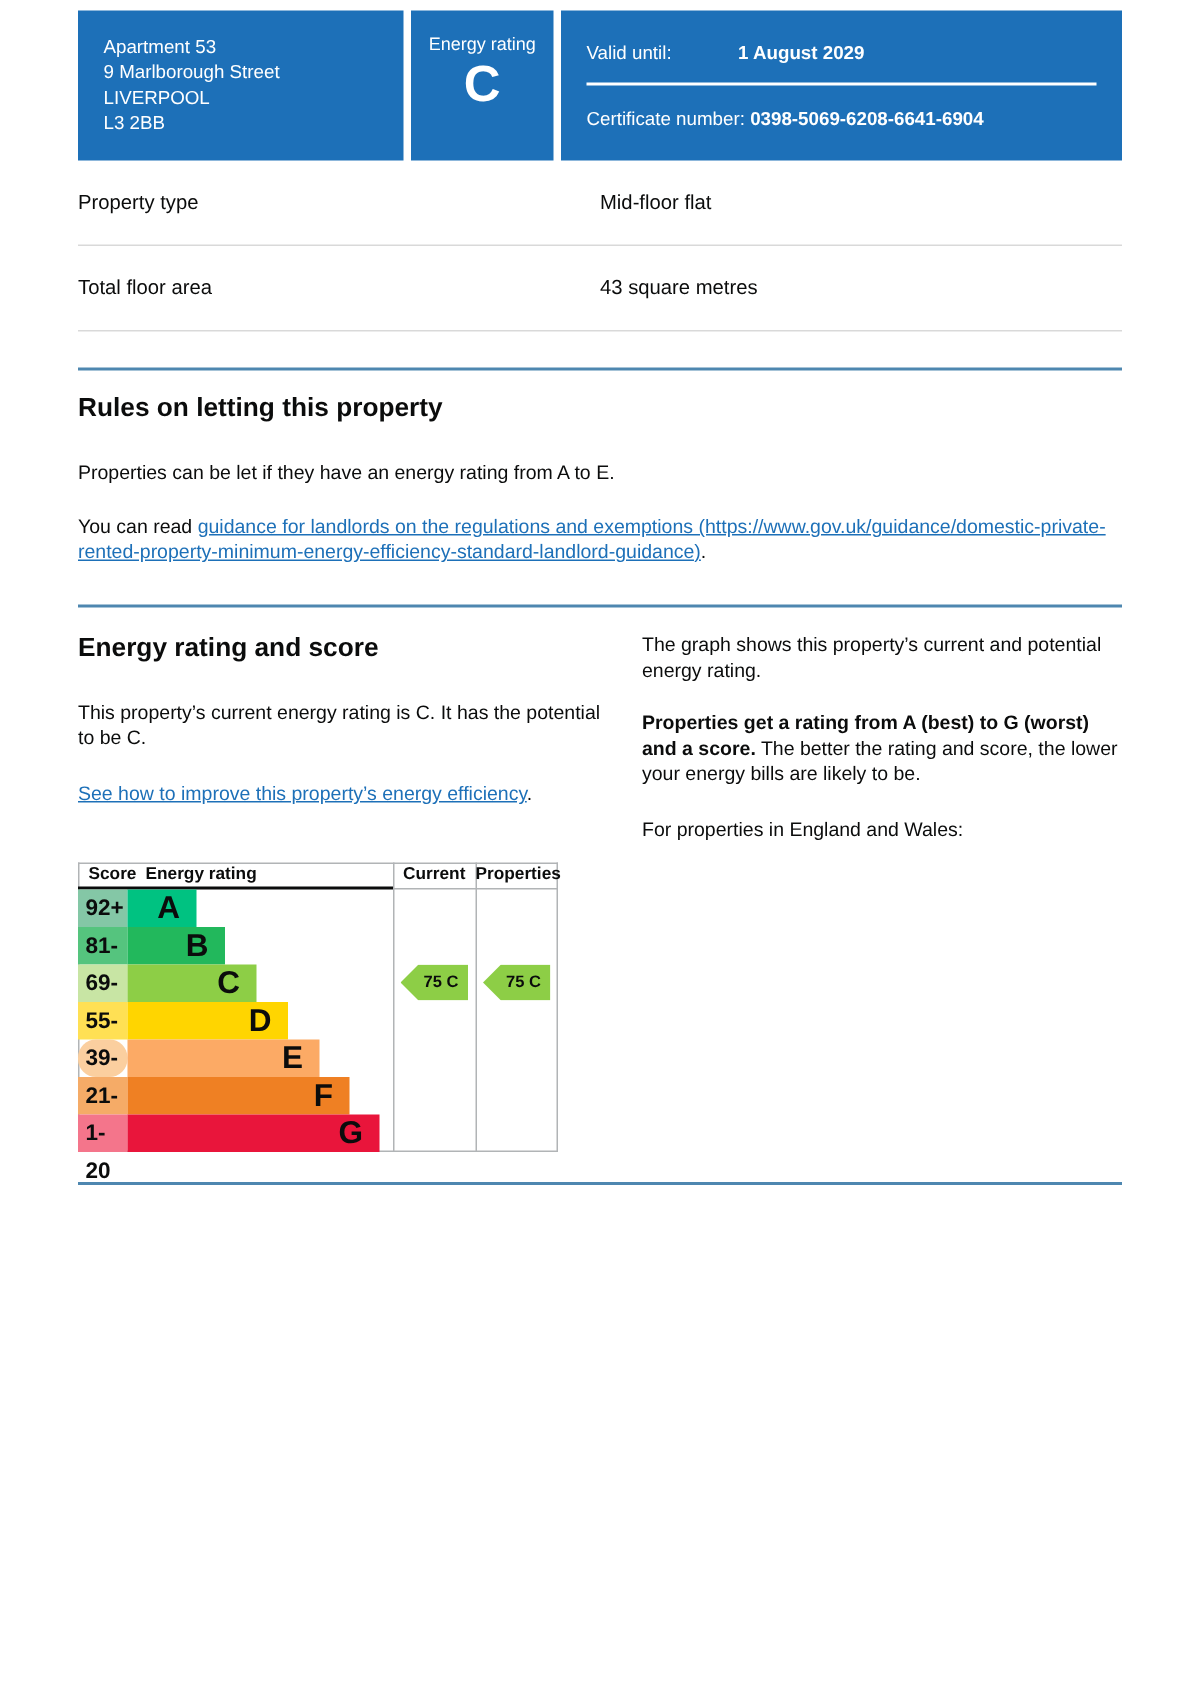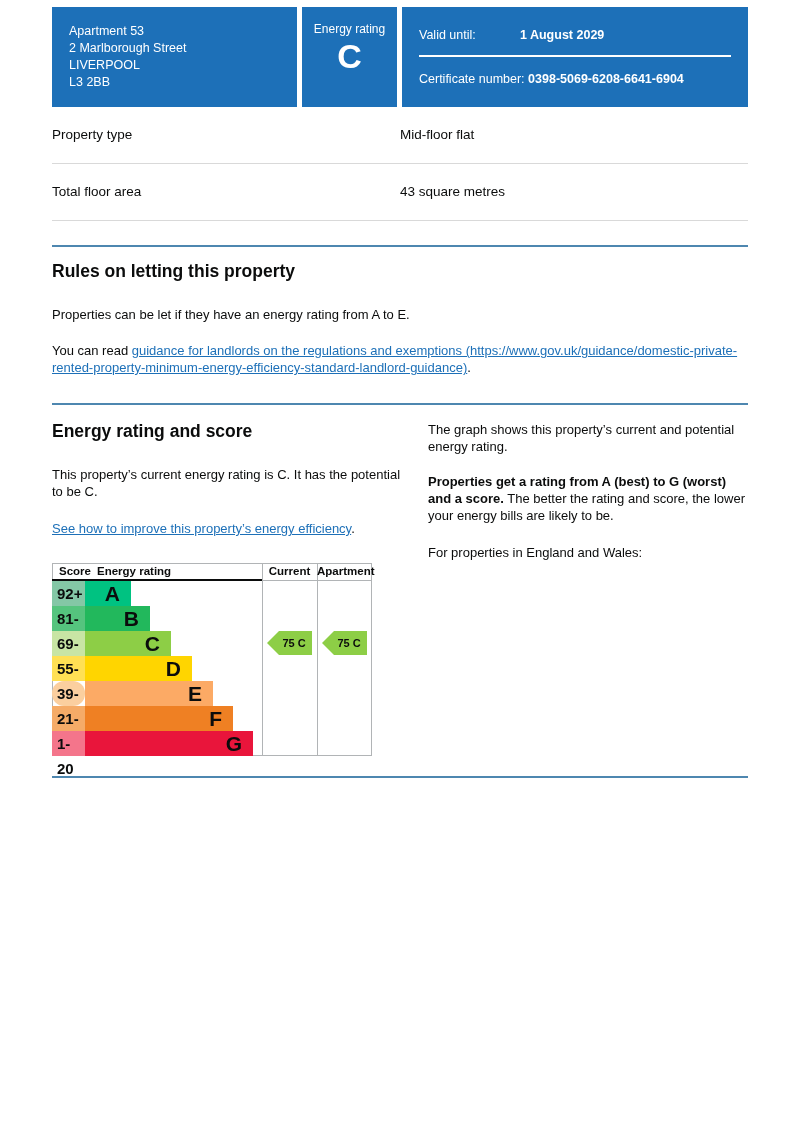--- a/index.html
+++ b/index.html
@@ -12,21 +12,21 @@
 
   
   .title-bar {
     margin-top:75px; height:40px; background:#0b0c0c; color:#ffffff;
     font-size:19px; font-weight:bold; line-height:40px; padding-left:18px;
   }
 
   
   .summary { margin-top:7px; display:flex; gap:5px; height:100px; }
   .panel { background:#1d70b8; color:#ffffff; }
-  .panel-address { width:245px; padding:16px 12px 0 17px; font-size:12.5px; line-height:17px; }
+  .panel-address { width:217px; padding:16px 12px 0 17px; font-size:12.5px; line-height:17px; }
   .panel-rating { width:95px; text-align:center; padding-top:15px; }
   .panel-rating .rating-label { font-size:12px; }
   .panel-rating .rating-letter { font-size:34px; font-weight:bold; margin-top:1px; }
   .panel-validity { flex:1; padding:0 17px; font-size:12.5px; }
   .validity-row { margin-top:21px; display:flex; }
   .validity-row .lbl { width:101px; }
   .validity-row .val { font-weight:bold; }
   .validity-divider { border:none; border-top:2px solid #ffffff; margin:13px 0 15px 0; }
   .cert-row .lbl { }
   .cert-row .val { font-weight:bold; }
@@ -55,21 +55,21 @@
   .col-left { width:350px; }
   .col-right { width:320px; margin-left:26px; }
   .col-left .intro { margin-top:24px; max-width:350px; }
   .col-left .improve { margin-top:20px; max-width:335px; }
   .col-right .p1 { max-width:315px; }
   .col-right .p2 { margin-top:18px; }
   .col-right .p3 { margin-top:20px; }
   .col-right .avg { margin-top:20px; line-height:16.5px; }
 
   
-  .epc-chart { position:relative; width:320px; height:193px; margin-top:26px; }
+  .epc-chart { position:relative; width:320px; height:193px; margin-top:38px; }
   .chart-line { position:absolute; background:#b1b4b6; z-index:1; }
   .line-top { top:0; left:0; width:320px; height:1px; }
   .line-bottom { top:192px; left:0; width:320px; height:1px; }
   .line-left { top:0; left:0; width:1px; height:193px; }
   .line-right { top:0; left:319px; width:1px; height:193px; }
   .col-sep-1 { top:0; left:210px; width:1px; height:193px; }
   .col-sep-2 { top:0; left:265px; width:1px; height:193px; }
   .head-underline-dark { position:absolute; top:16px; left:0; width:210px; height:2px; background:#0b0c0c; z-index:1; }
   .head-underline-cols { position:absolute; top:17px; left:210px; width:110px; height:1px; background:#b1b4b6; z-index:1; }
   .chart-head span { position:absolute; top:2px; font-size:11.5px; font-weight:bold; z-index:2; }
@@ -98,21 +98,21 @@
 </style>
 </head>
 <body>
 
 <div class="content">
 
 
   <div class="summary">
     <div class="panel panel-address">
       <div>Apartment 53</div>
-      <div>2 Marlborough Street</div>
+      <div>9 Marlborough Street</div>
       <div>LIVERPOOL</div>
       <div>L3 2BB</div>
     </div>
     <div class="panel panel-rating">
       <div class="rating-label">Energy rating</div>
       <div class="rating-letter">C</div>
     </div>
     <div class="panel panel-validity">
       <div class="validity-row">
         <span class="lbl">Valid until:</span>
@@ -157,21 +157,21 @@
         <div class="chart-line line-right"></div>
         <div class="chart-line line-bottom"></div>
         <div class="chart-line col-sep-1"></div>
         <div class="chart-line col-sep-2"></div>
         <div class="head-underline-dark"></div>
         <div class="head-underline-cols"></div>
         <div class="chart-head">
           <span class="head-score">Score</span>
           <span class="head-rating">Energy rating</span>
           <span class="head-current">Current</span>
-          <span class="head-potential">Apartment</span>
+          <span class="head-potential">Properties</span>
         </div>
         <div class="band-rows">
           <div class="chart-row">
             <div class="score-cell" style="background: rgb(132, 199, 166);">92+</div>
             <div class="bar w-a" style="background: rgb(0, 194, 129);">
                 <span>A</span>
               </div>
           </div>
           <div class="chart-row">
             <div class="score-cell" style="background: rgb(85, 196, 126);">81-91</div>

